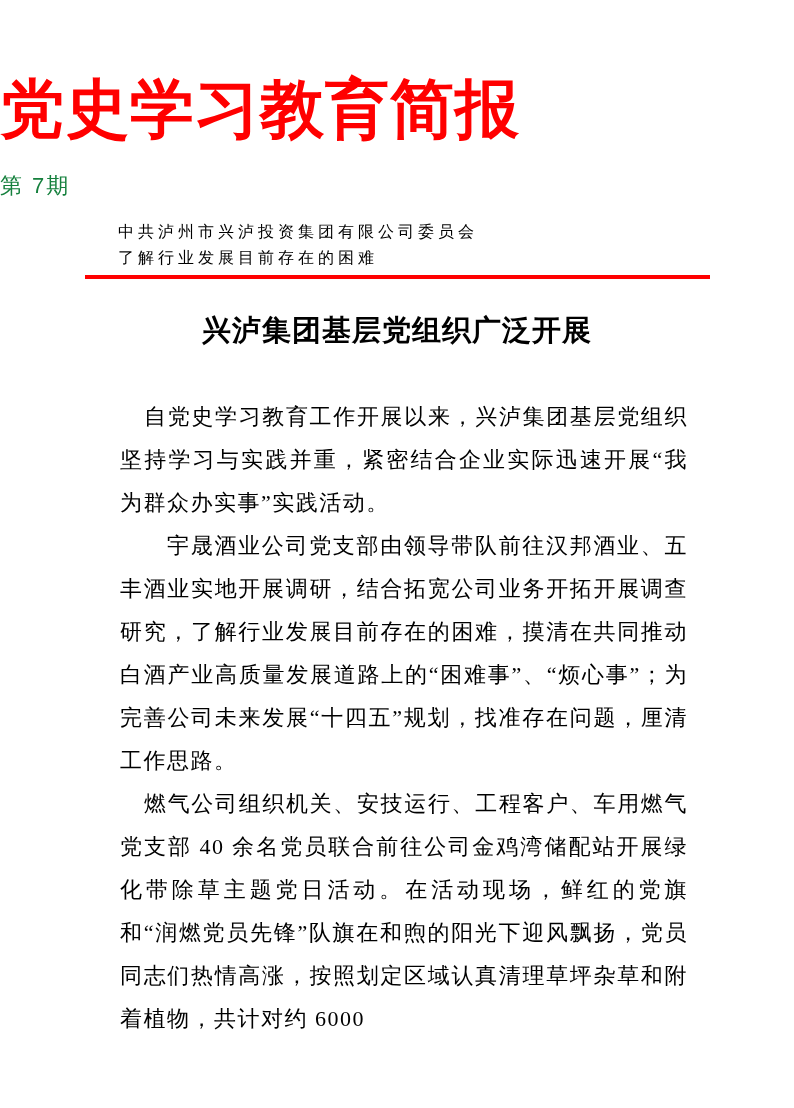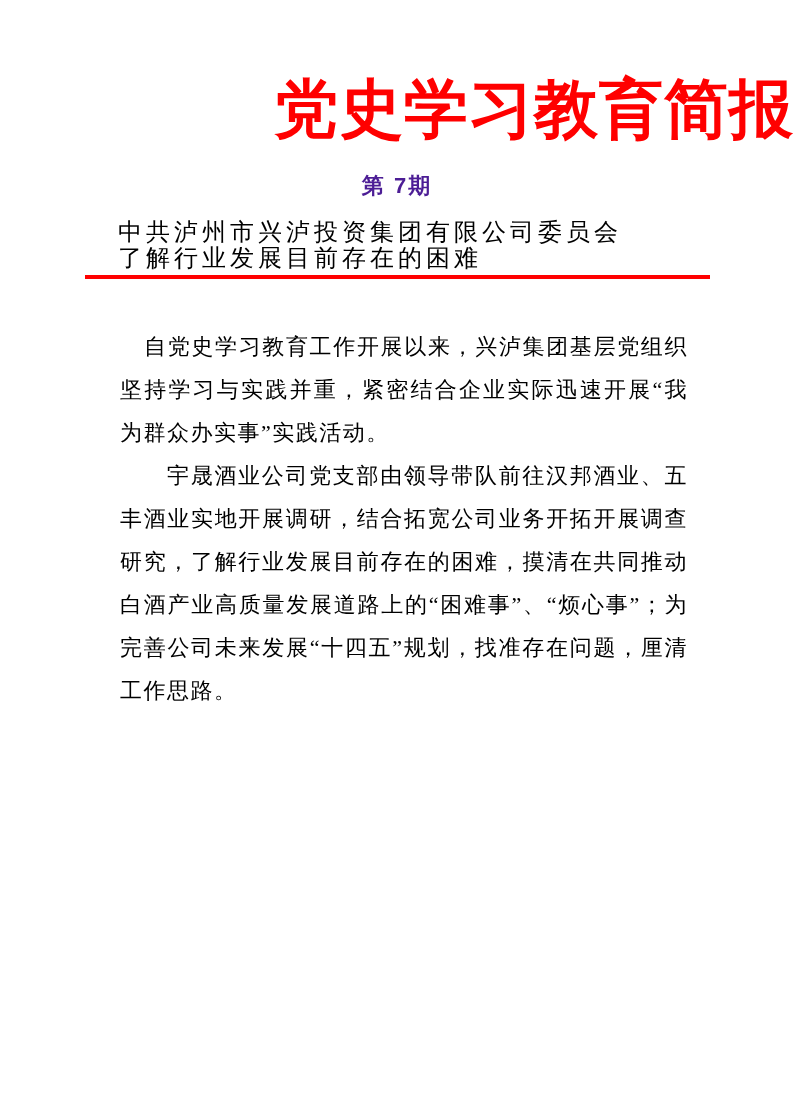--- a/index.html
+++ b/index.html
@@ -13,44 +13,44 @@
     height: 1108px;
     background: #ffffff;
     color: #000000;
     font-family: "Liberation Serif", "DejaVu Serif", serif;
     overflow: hidden;
     box-sizing: border-box;
   }
   .masthead-title {
     margin: 0;
     padding-top: 74px;
-    text-align: right;
+    text-align: left;
     font-size: 64px;
     line-height: 72px;
     font-weight: 900;
     letter-spacing: 1px;
     color: #ff0000;
   }
   .issue {
     margin-top: 25px;
-    text-align: center;
+    text-align: left;
     font-size: 22px;
-    font-weight: 700;
+    font-weight: 400;
     letter-spacing: 2px;
-    color: #4c1d95;
+    color: #15803d;
     font-family: "Liberation Sans", "DejaVu Sans", sans-serif;
   }
   .masthead-row {
     display: flex;
     justify-content: space-between;
     align-items: center;
     margin: 18px 88px 0 118px;
   }
   .issuer {
-    font-size: 24px;
+    font-size: 16px;
     letter-spacing: 4px;
     line-height: 26px;
   }
   .date {
     font-size: 21px;
     letter-spacing: 1px;
     white-space: nowrap;
   }
   .red-rule {
     margin: 4px 84px 0 85px;
@@ -94,20 +94,22 @@
   <div class="masthead-row">
     <div class="issuer">
       <div>中共泸州市兴泸投资集团有限公司委员会</div>
       <div>了解行业发展目前存在的困难</div>
     </div>
   </div>
 
   <div class="red-rule"></div>
 
   <h2 class="article-title">
+    <span class="title-line">兴泸集团基层党组织广泛开展</span>
   </h2>
 
   <div class="body-text">
     <p class="para indent-1">自党史学习教育工作开展以来，兴泸集团基层党组织坚持学习与实践并重，紧密结合企业实际迅速开展“我为群众办实事”实践活动。</p>
     <p class="para indent-2">宇晟酒业公司党支部由领导带队前往汉邦酒业、五丰酒业实地开展调研，结合拓宽公司业务开拓开展调查研究，了解行业发展目前存在的困难，摸清在共同推动白酒产业高质量发展道路上的“困难事”、“烦心事”；为完善公司未来发展“十四五”规划，找准存在问题，厘清工作思路。</p>
+    <p class="para indent-1">燃气公司组织机关、安技运行、工程客户、车用燃气党支部 40 余名党员联合前往公司金鸡湾储配站开展绿化带除草主题党日活动。在活动现场，鲜红的党旗和“润燃党员先锋”队旗在和煦的阳光下迎风飘扬，党员同志们热情高涨，按照划定区域认真清理草坪杂草和附着植物，共计对约 6000</p>
   </div>
 
 </div>
 
 </body></html>

